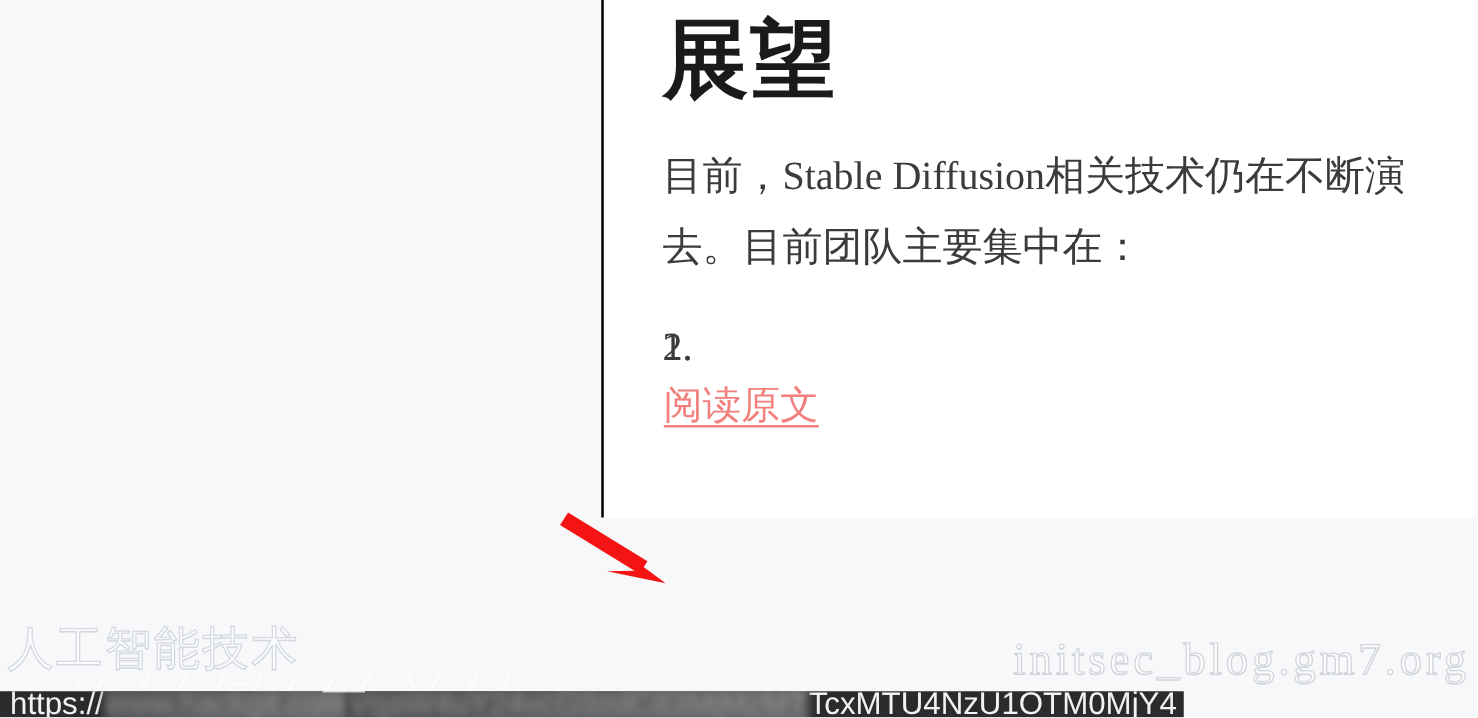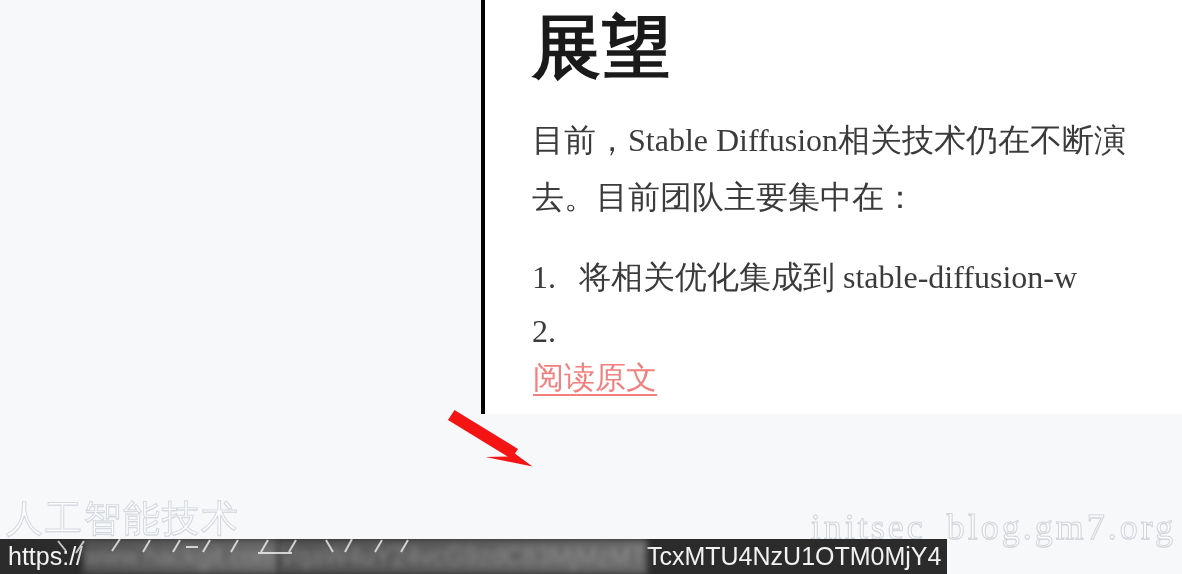--- a/index.html
+++ b/index.html
@@ -26,21 +26,21 @@
     width: 481px; height: 574px;
     background: #f7f8fa;
   }
 
   
   .article-column {
     position: absolute;
     left: 481px; top: 0;
     width: 701px; height: 414px;
     background: #ffffff;
-    border-left: 4px solid #000000;
+    border-left: 2px solid #000000;
     overflow: hidden;
   }
 
   .article-inner {
     position: absolute;
     left: 47px; top: 0;
     width: 900px;
   }
 
   .article-heading {
@@ -142,21 +142,21 @@
     -webkit-text-stroke: 1px rgba(205,209,215,0.9);
     text-shadow: 0 1px 0 rgba(195,199,205,0.55);
     white-space: nowrap;
     z-index: 18;
   }
 
   
   .status-bar {
     position: absolute;
     left: 0; bottom: 0;
-    height: 35px;
+    height: 21px;
     max-width: 1182px;
     background: #2b2b2b;
     color: #f2f2f2;
     font-family: "Liberation Sans", "DejaVu Sans", sans-serif;
     font-size: 25px;
     line-height: 35px;
     padding: 0 6px 0 8px;
     white-space: nowrap;
     overflow: hidden;
     z-index: 40;
@@ -196,21 +196,20 @@
     <div class="article-inner">
 
       <h1 class="article-heading">展望</h1>
 
       <p class="article-para">目前，Stable Diffusion相关技术仍在不断演
 去。目前团队主要集中在：</p>
 
       <ol class="article-list">
         <li>
           <span class="marker">1.</span>
-          <span>将相关优化集成到 stable-diffusion-w</span>
         </li>
         <li>
           <span class="marker">2.</span>
         </li>
       </ol>
 
       <a class="read-original-link">阅读原文</a>
 
     </div>
   </div>

